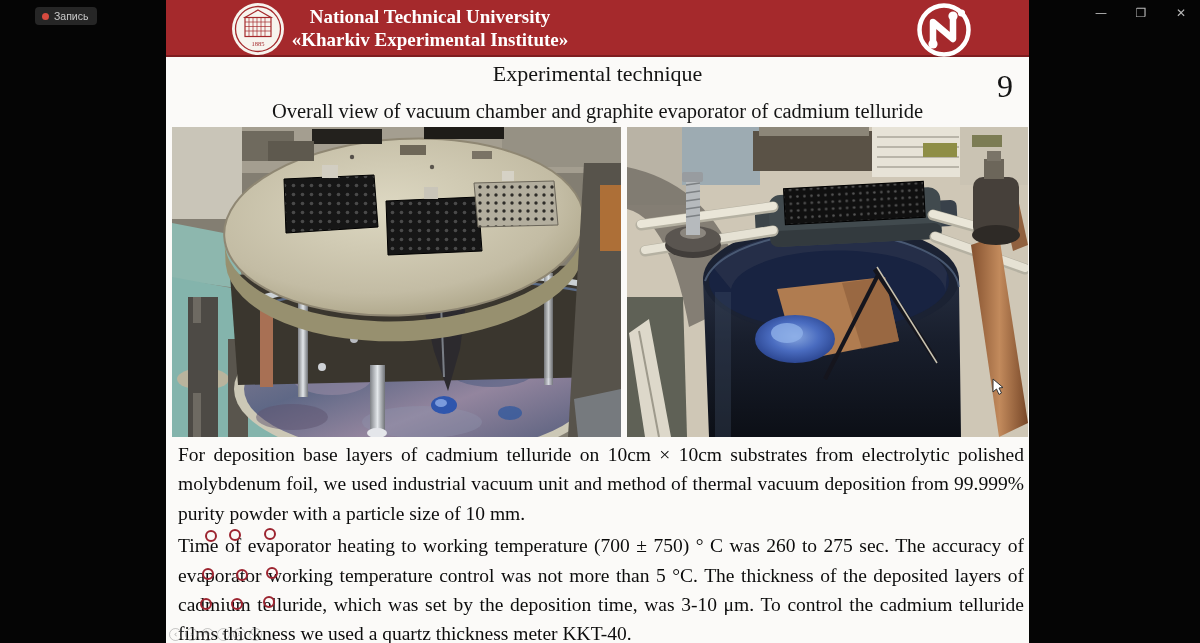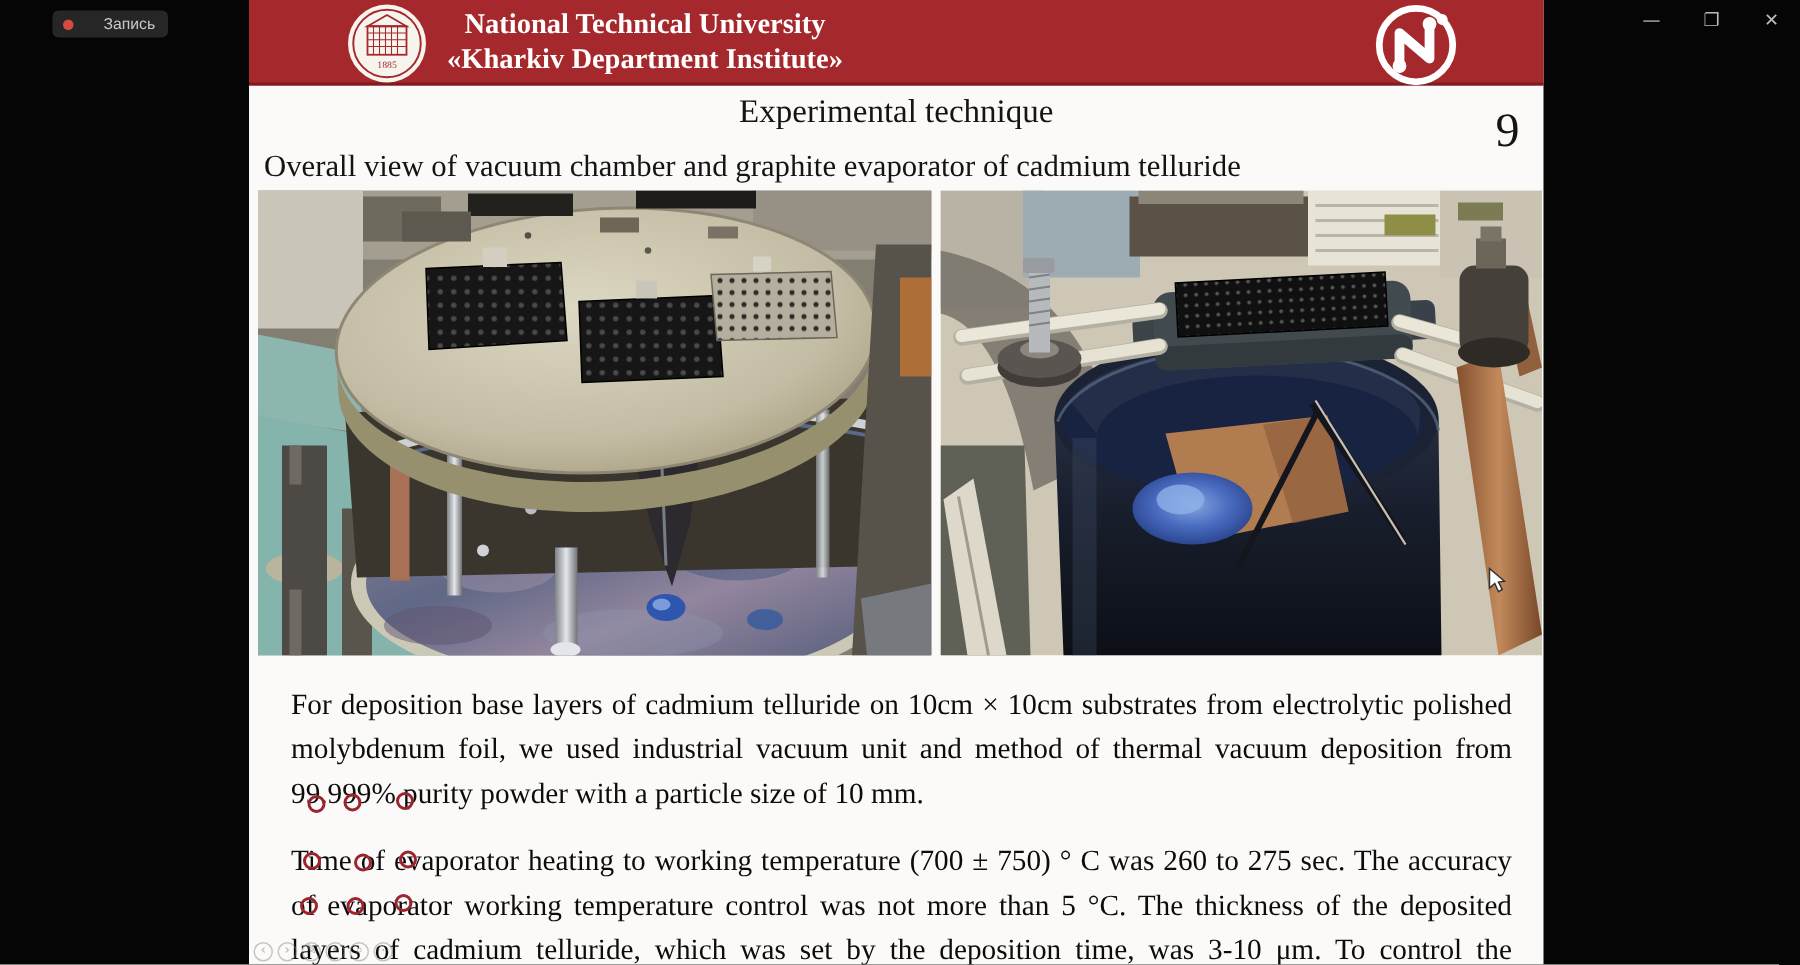--- a/index.html
+++ b/index.html
@@ -5,21 +5,21 @@
   html,body { margin:0; padding:0; }
   body {
     width:1200px; height:643px; position:relative; overflow:hidden;
     background:#050505; font-family:"Liberation Serif", serif;
   }
 
   
   .rec-badge {
     position:absolute; left:35px; top:7px; height:18px;
     background:#262626; border-radius:4px; display:flex; align-items:center;
-    gap:20px; padding:0 9px 0 7px; font-family:"Liberation Sans", sans-serif;
+    gap:5px; padding:0 9px 0 7px; font-family:"Liberation Sans", sans-serif;
     font-size:10.5px; color:#c9c9c9;
   }
   .rec-dot { width:7px; height:7px; border-radius:50%; background:#d64a3f; }
   .win-controls {
     position:absolute; top:4px; right:4px; display:flex; gap:10px;
     color:#b9b9b9; font-family:"DejaVu Sans", sans-serif; font-size:12px;
   }
   .win-btn { width:30px; height:19px; text-align:center; line-height:19px; }
 
   
@@ -30,32 +30,32 @@
     background:#a5292c; border-bottom:2px solid #7e1d20; box-sizing:border-box;padding-left:40px;
   }
   .univ-logo { position:absolute; left:64px; top:1px; }
   .dept-logo { position:absolute; left:748px; top:0px; }
   .hdr-text { position:absolute; top:5px; text-align:center; color:#ffffff; font-weight:bold; font-size:19px; line-height:23px; }
   .univ-name { left:114px; width:300px; }
   .dept-name { left:486px; width:270px; }
 
   .title { position:absolute; top:61px; left:20px; width:823px; text-align:center; font-size:22px; color:#141414; }
   .page-num { position:absolute; top:68px; right:16px; font-size:32px; color:#141414; }
-  .subtitle { position:absolute; top:100px; left:10px; width:843px; text-align:left; font-size:20.5px; color:#141414; }
+  .subtitle { position:absolute; top:100px; left:10px; width:843px; text-align:center; font-size:20.5px; color:#141414; }
 
   .photo { position:absolute; top:127px; }
   .photo-left  { left:6px;   width:449px; height:310px; }
   .photo-right { left:461px; width:401px; height:310px; }
   .photo svg { display:block; }
 
   .bodytext {
     position:absolute; left:12px; top:440px; width:846px;
     font-size:19.5px; line-height:29.4px; color:#0c0c0c; text-align:justify;
   }
-  .bodytext p { margin:16px; }
+  .bodytext p { margin:0; }
   .bodytext p + p { margin-top:3px; }
 
   
   .ann-layer { position:absolute; left:0; top:0; width:1200px; height:643px; pointer-events:none; }
   .ann-circle {
     position:absolute; width:12px; height:12px; box-sizing:border-box;
     border:2.6px solid #9c2430; border-radius:50%;
   }
 
   
@@ -96,21 +96,21 @@
           <line x1="23" y1="16.5" x2="23" y2="35.5"></line>
           <line x1="27" y1="16.5" x2="27" y2="35.5"></line>
         <line x1="31" y1="16.5" x2="31" y2="35.5"></line>
           <line x1="35" y1="16.5" x2="35" y2="35.5"></line>
       </g>
       <text x="28" y="44.5" text-anchor="middle" font-size="6.5" fill="#a5292c">1885</text>
     </svg>
 
     <div class="hdr-text univ-name">
       <div>National Technical University</div>
-      <div>«Kharkiv Department Institute»</div>
+      <div>«Kharkiv Experimental Institute»</div>
     </div>
 
 
     <svg class="dept-logo" width="60" height="60" viewBox="-30 -30 60 60">
       <circle r="24.5" fill="none" stroke="#ffffff" stroke-width="4.5"></circle>
       <path d="M -11,13 L -11,-8 L 9,9 L 9,-13" fill="none" stroke="#ffffff" stroke-width="6.5" stroke-linecap="round" stroke-linejoin="round"></path>
       <circle cx="-11" cy="14" r="4.6" fill="#ffffff"></circle>
       <circle cx="9" cy="-14" r="4.6" fill="#ffffff"></circle>
       <circle cx="17.5" cy="-17" r="3.6" fill="#ffffff"></circle>
     </svg>

